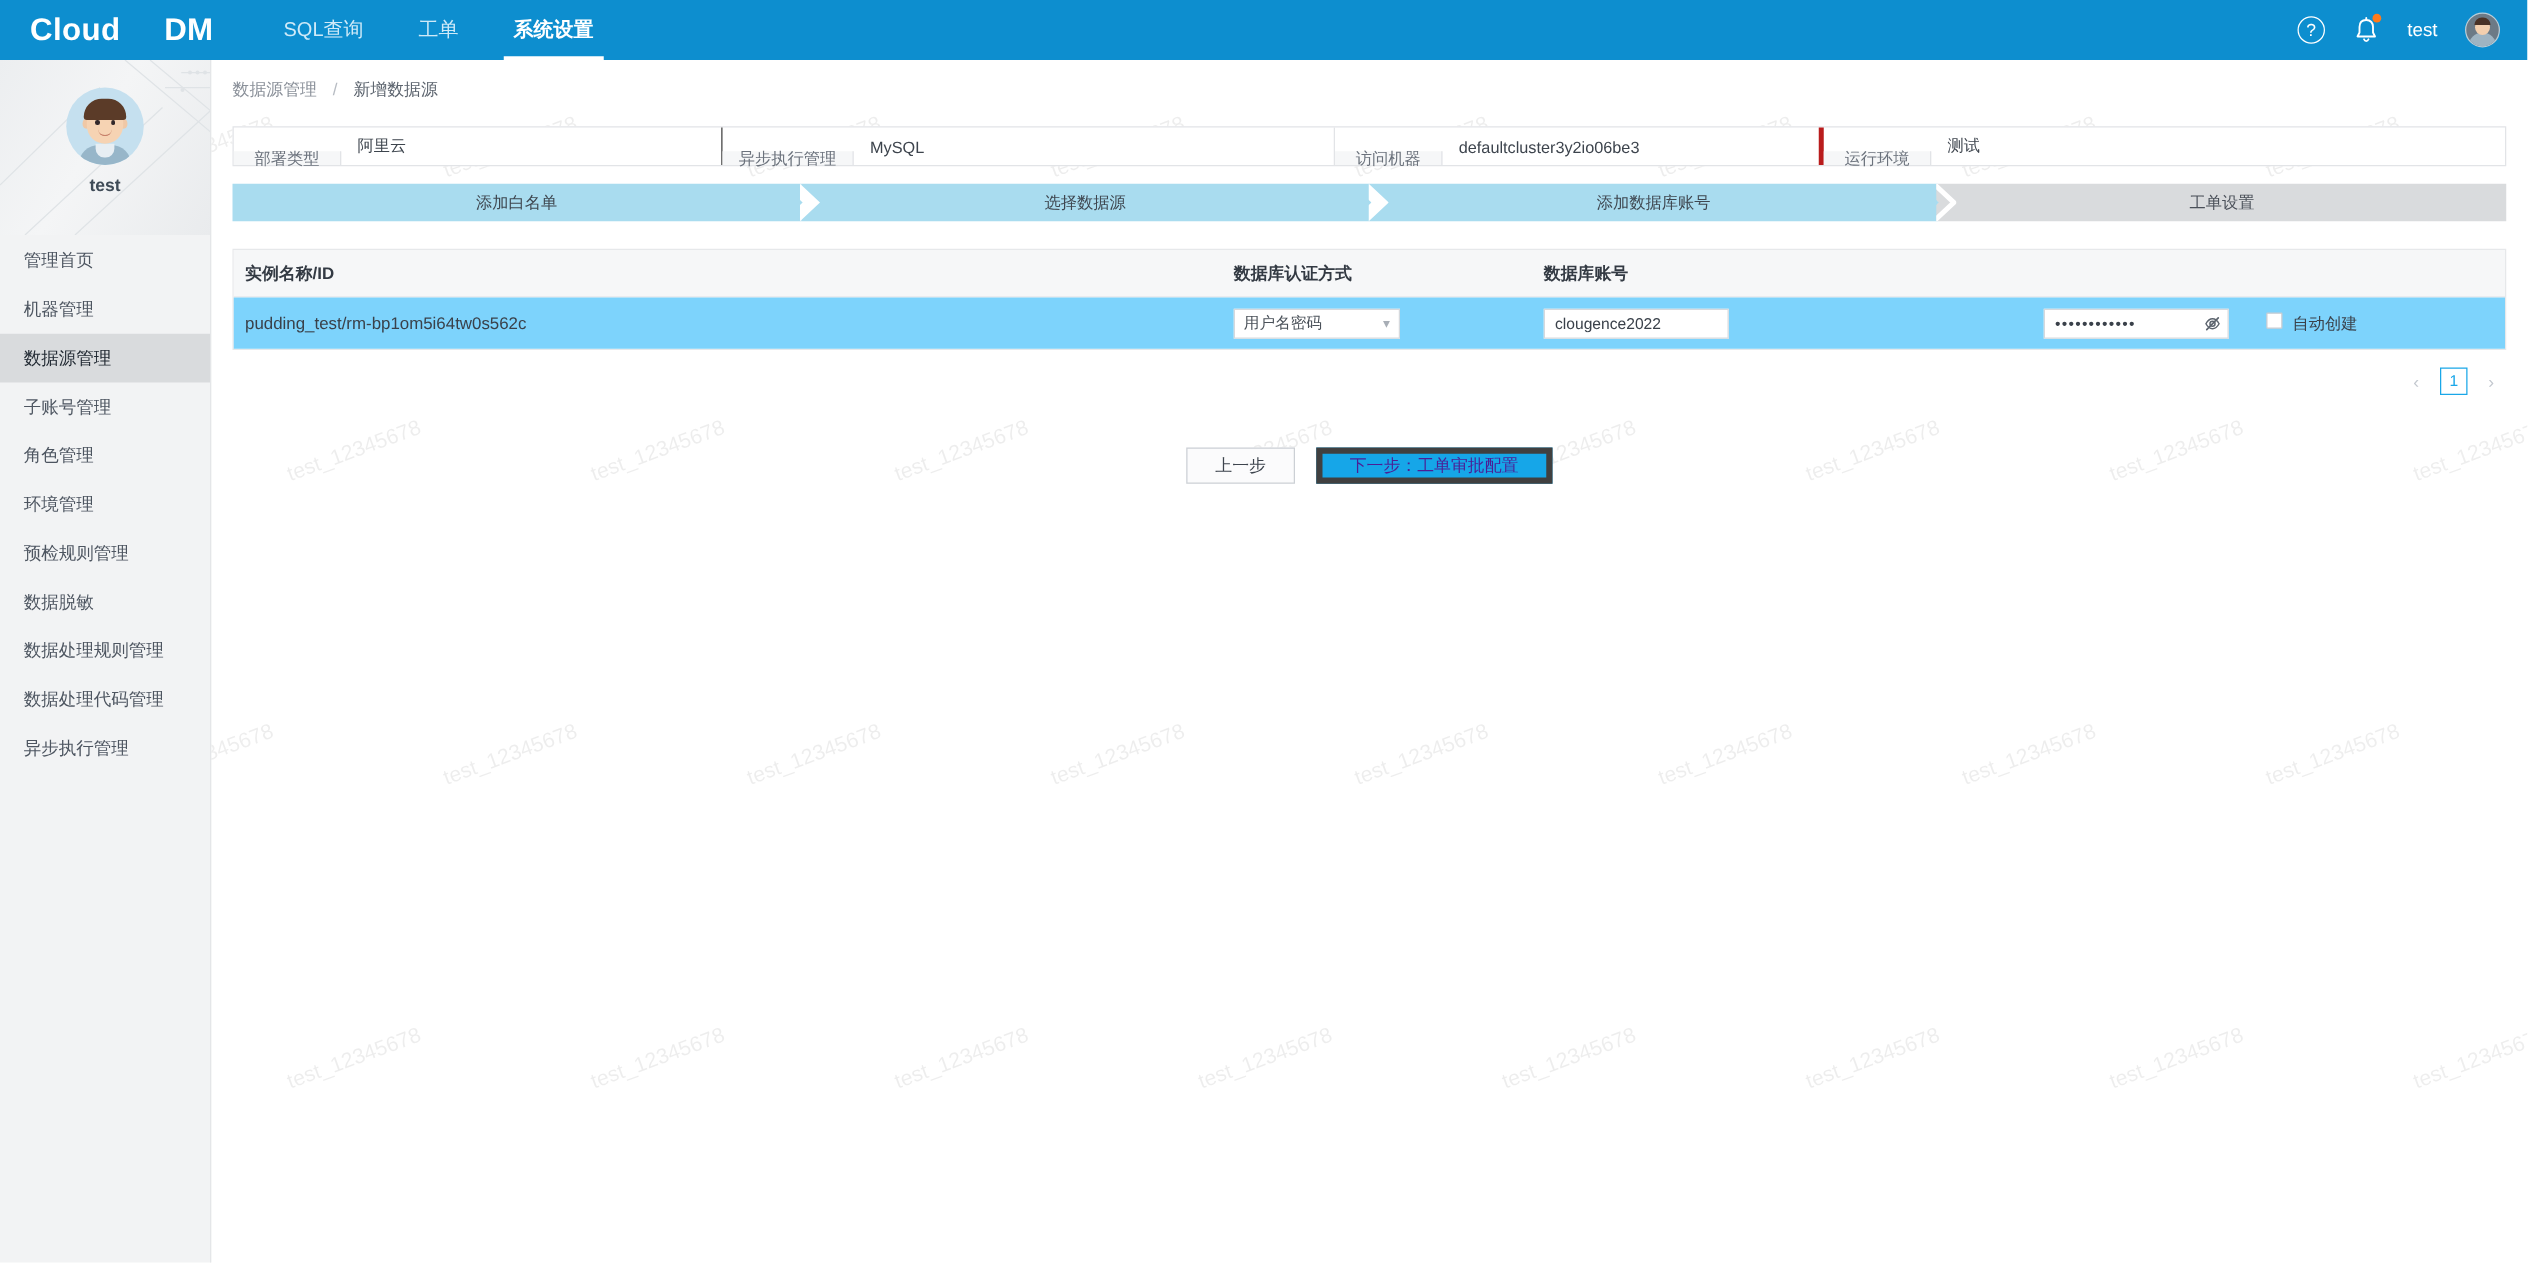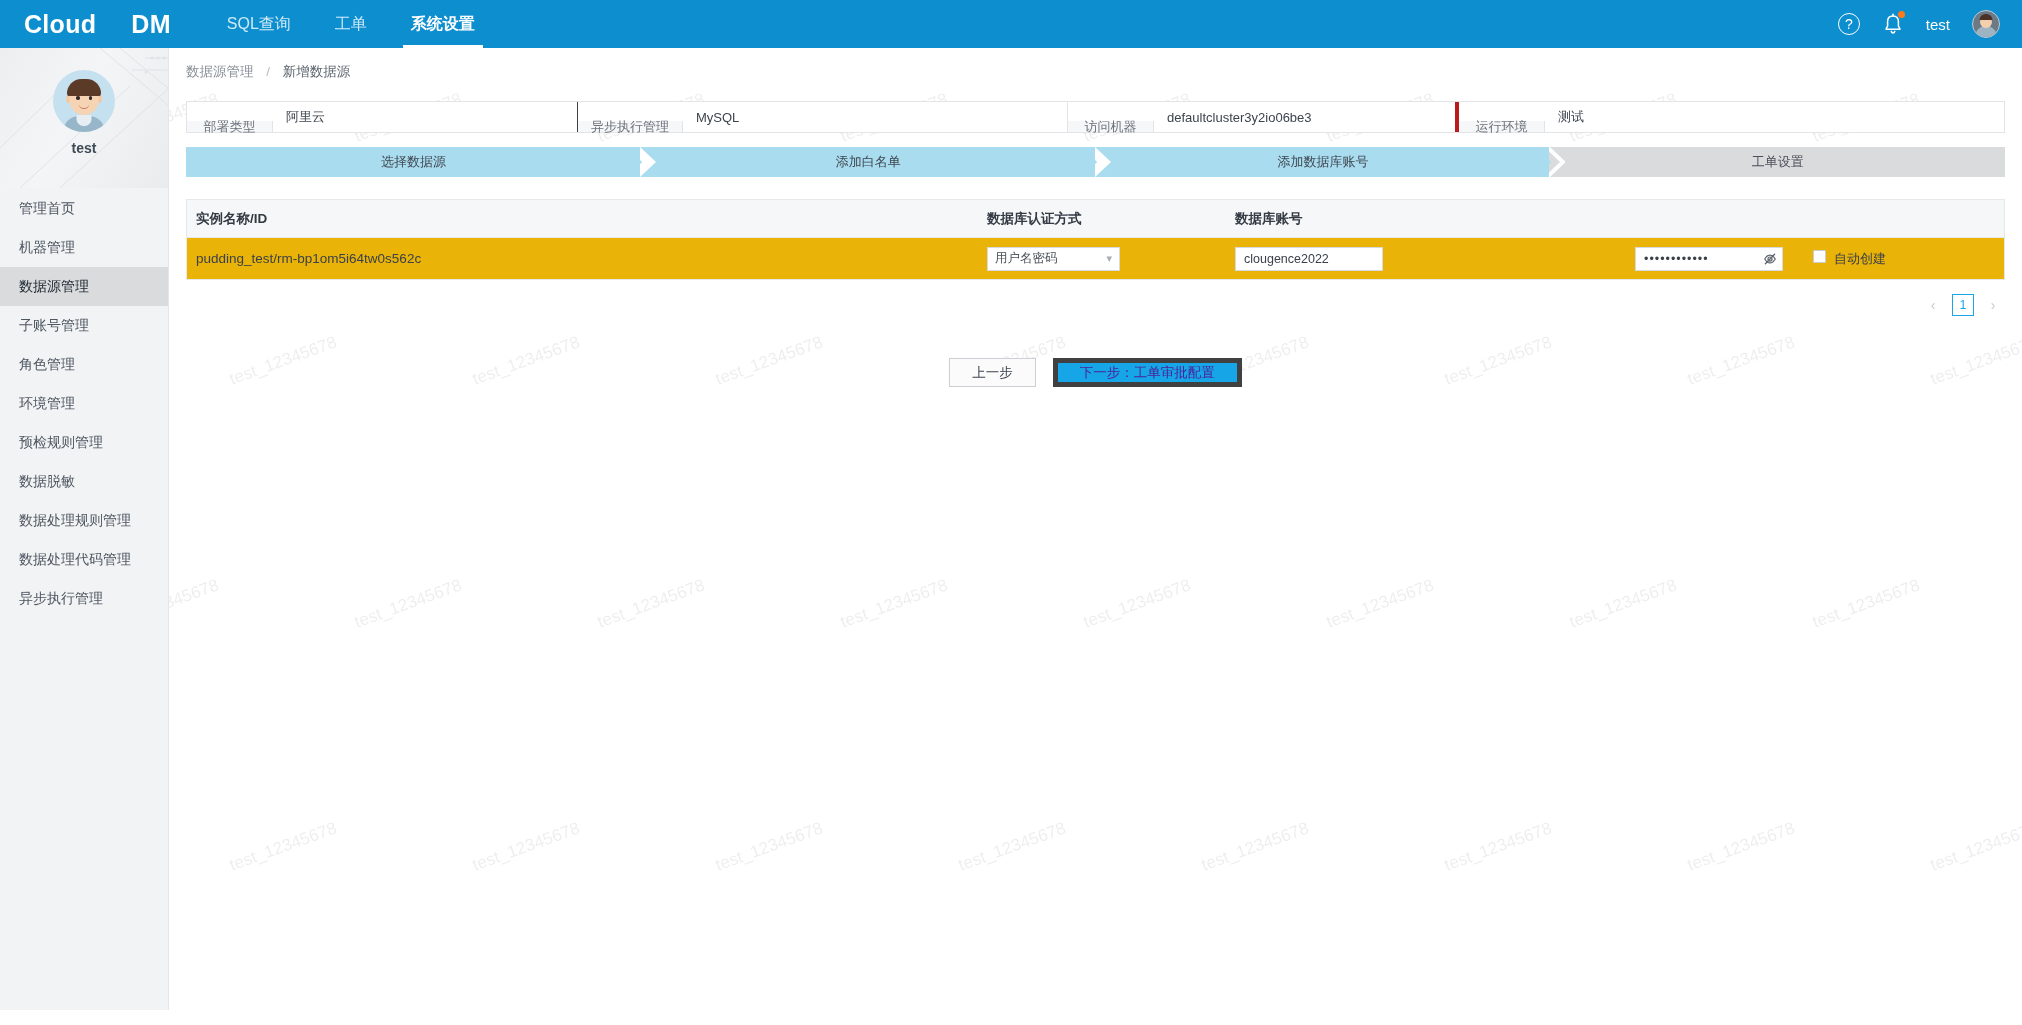--- a/index.html
+++ b/index.html
@@ -191,21 +191,21 @@
 
   
   .tbl { margin: 22px 17px 0 17px; border: 1px solid #e6e8ea; }
   .tbl-head {
     display: flex; height: 38px; align-items: center;
     background: #f6f7f8; border-bottom: 1px solid #e6e8ea;
     font-size: 13.5px; font-weight: 700; color: #333a43;
   }
   .tbl-row {
     display: flex; height: 41px; align-items: center;
-    font-size: 13.5px; color: #3a414a; background: #eab308;
+    font-size: 13.5px; color: #3a414a; background: #7dd3fc;
   }
   .c1 { width: 800px; padding-left: 9px; }
   .c2 { width: 248px; }
   .c3 { width: 400px; }
   .c4 { flex: 1; display: flex; align-items: center; }
 
   .sel {
     width: 133px; height: 24px; border: 1px solid #d6d9dd; background: #fff;
     display: flex; align-items: center; padding: 0 7px;
     font-size: 12.5px; color: #4a5159; cursor: pointer;
@@ -416,28 +416,28 @@
       <div class="ib-label">异步执行管理</div>
       <div class="ib-val w2">MySQL</div>
       <div class="ib-label">访问机器</div>
       <div class="ib-val w3">defaultcluster3y2io06be3</div>
       <div class="ib-label">运行环境</div>
       <div class="ib-val w4">测试</div>
     </div>
 
     <div class="steps">
       <div class="step blue">
-        <span>选择数据源</span>
+        <span>添加白名单</span>
         <svg class="chev" viewBox="0 0 16 30" preserveAspectRatio="none">
           <polygon points="0,0 16,15 0,30 -14,30 2,15 -14,0" fill="#ffffff"></polygon>
           <polygon points="-14,0 2,15 -14,30" fill="#a9dcef"></polygon>
         </svg>
       </div>
       <div class="step blue">
-        <span>添加白名单</span>
+        <span>选择数据源</span>
         <svg class="chev" viewBox="0 0 16 30" preserveAspectRatio="none">
           <polygon points="0,0 16,15 0,30 -14,30 2,15 -14,0" fill="#ffffff"></polygon>
           <polygon points="-14,0 2,15 -14,30" fill="#a9dcef"></polygon>
         </svg>
       </div>
       <div class="step blue">
         <span>添加数据库账号</span>
         <svg class="chev" viewBox="0 0 16 30" preserveAspectRatio="none">
           <polygon points="0,0 16,15 0,30 -14,30 2,15 -14,0" fill="#d9dbdd"></polygon>
           <polygon points="-14,0 2,15 -14,30" fill="#a9dcef"></polygon>

